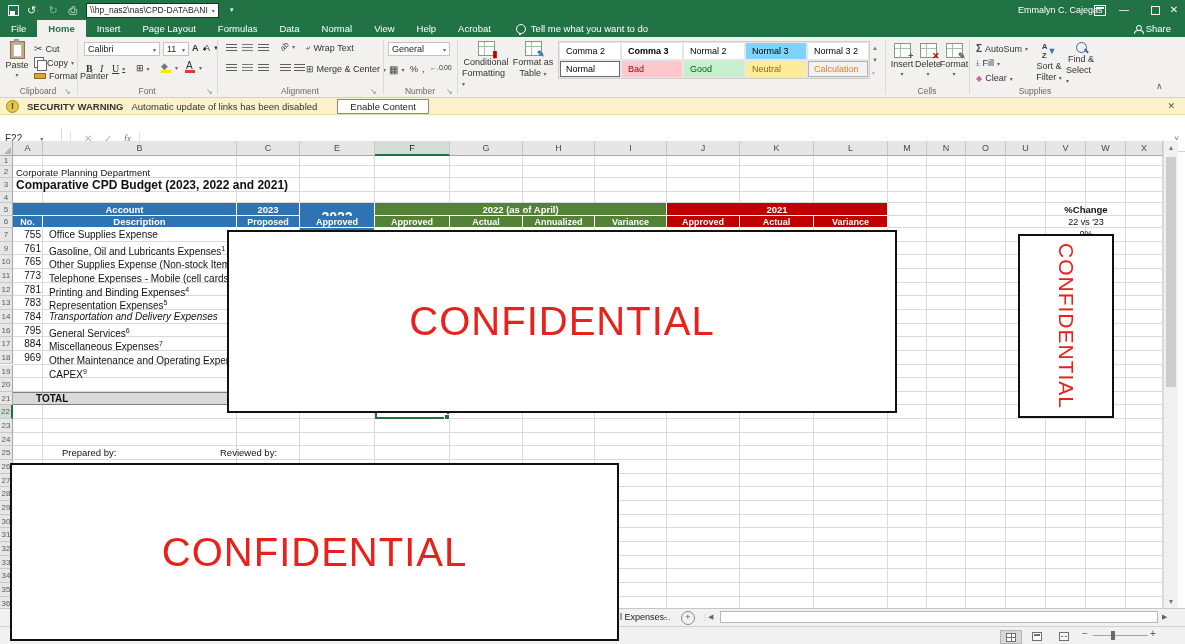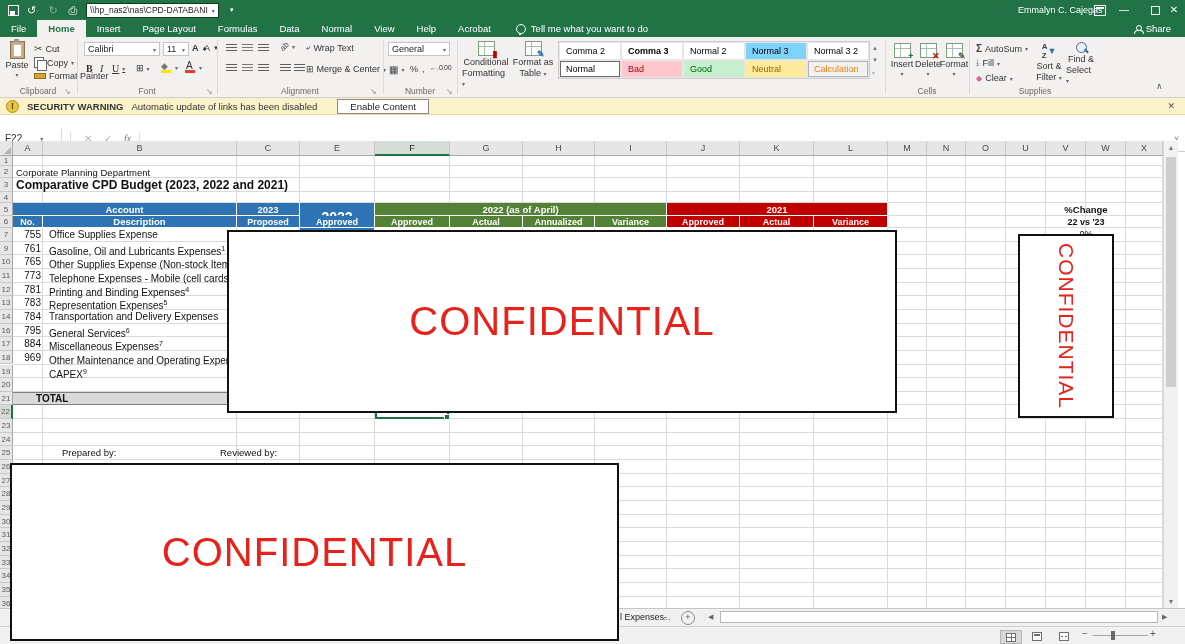--- a/index.html
+++ b/index.html
@@ -525,36 +525,36 @@
       <div class="abs hcell" style="left: 237px; top: 75px; width: 63px; height: 12px; background: rgb(46, 116, 181); font-size: 9px;">Proposed</div>
       <div class="abs hcell" style="left: 300px; top: 75px; width: 75px; height: 12px; background: rgb(46, 116, 181); font-size: 9px;">Approved</div>
       <div class="abs hcell" style="left: 375px; top: 75px; width: 75px; height: 12px; background: rgb(83, 129, 53); font-size: 9px;">Approved</div>
       <div class="abs hcell" style="left: 450px; top: 75px; width: 73px; height: 12px; background: rgb(83, 129, 53); font-size: 9px;">Actual</div>
       <div class="abs hcell" style="left: 523px; top: 75px; width: 72px; height: 12px; background: rgb(83, 129, 53); font-size: 9px;">Annualized</div>
       <div class="abs hcell" style="left: 595px; top: 75px; width: 72px; height: 12px; background: rgb(83, 129, 53); font-size: 9px;">Variance</div>
       <div class="abs hcell" style="left: 667px; top: 75px; width: 73px; height: 12px; background: rgb(192, 0, 0); font-size: 9px;">Approved</div>
       <div class="abs hcell" style="left: 740px; top: 75px; width: 74px; height: 12px; background: rgb(192, 0, 0); font-size: 9px;">Actual</div>
       <div class="abs hcell" style="left: 814px; top: 75px; width: 74px; height: 12px; background: rgb(192, 0, 0); font-size: 9px;">Variance</div>
       <div class="abs gtxt" style="left: 1046px; top: 62px; width: 80px; height: 13px; font-weight: bold; font-size: 9.5px; text-align: center; line-height: 13px;">%Change</div>
-      <div class="abs gtxt" style="left: 1046px; top: 75px; width: 80px; height: 12px; font-weight: bold; font-size: 9px; text-align: center; line-height: 12px;">22 vs '23</div>
+      <div class="abs gtxt" style="left: 1046px; top: 75px; width: 80px; height: 12px; font-weight: normal; font-size: 9px; text-align: center; line-height: 12px;">22 vs '23</div>
       <div class="abs gtxt" style="left: 1046px; top: 88px; width: 80px; height: 13.65px; font-size: 9px; text-align: center;">0%</div>
       <div class="abs gtxt" style="left: 13px; top: 87px; width: 28px; height: 13.65px; text-align: right; line-height: 13.65px;">755</div>
       <div class="abs gtxt" style="left: 49px; top: 87px; height: 13.65px; line-height: 13.65px;">Office Supplies Expense</div>
       <div class="abs gtxt" style="left: 13px; top: 100.65px; width: 28px; height: 13.65px; text-align: right; line-height: 13.65px;">761</div>
       <div class="abs gtxt" style="left: 49px; top: 100.65px; height: 13.65px; line-height: 13.65px;">Gasoline, Oil and Lubricants Expenses<sup>1</sup></div>
       <div class="abs gtxt" style="left: 13px; top: 114.3px; width: 28px; height: 13.65px; text-align: right; line-height: 13.65px;">765</div>
       <div class="abs gtxt" style="left: 49px; top: 114.3px; height: 13.65px; line-height: 13.65px;">Other Supplies Expense (Non-stock Items)<sup>2</sup></div>
       <div class="abs gtxt" style="left: 13px; top: 127.95px; width: 28px; height: 13.65px; text-align: right; line-height: 13.65px;">773</div>
       <div class="abs gtxt" style="left: 49px; top: 127.95px; height: 13.65px; line-height: 13.65px;">Telephone Expenses - Mobile (cell cards)<sup>3</sup></div>
       <div class="abs gtxt" style="left: 13px; top: 141.6px; width: 28px; height: 13.65px; text-align: right; line-height: 13.65px;">781</div>
       <div class="abs gtxt" style="left: 49px; top: 141.6px; height: 13.65px; line-height: 13.65px;">Printing and Binding Expenses<sup>4</sup></div>
       <div class="abs gtxt" style="left: 13px; top: 155.25px; width: 28px; height: 13.65px; text-align: right; line-height: 13.65px;">783</div>
       <div class="abs gtxt" style="left: 49px; top: 155.25px; height: 13.65px; line-height: 13.65px;">Representation Expenses<sup>5</sup></div>
       <div class="abs gtxt" style="left: 13px; top: 168.9px; width: 28px; height: 13.65px; text-align: right; line-height: 13.65px;">784</div>
-      <div class="abs gtxt" style="left: 49px; top: 168.9px; height: 13.65px; line-height: 13.65px;">Transportation and Delivery Expenses</div>
+      <div class="abs gtxt" style="left: 49px; top: 168.9px; height: 13.65px; line-height: 13.65px; font-style: italic;">Transportation and Delivery Expenses</div>
       <div class="abs gtxt" style="left: 13px; top: 182.55px; width: 28px; height: 13.65px; text-align: right; line-height: 13.65px;">795</div>
       <div class="abs gtxt" style="left: 49px; top: 182.55px; height: 13.65px; line-height: 13.65px;">General Services<sup>6</sup></div>
       <div class="abs gtxt" style="left: 13px; top: 196.2px; width: 28px; height: 13.65px; text-align: right; line-height: 13.65px;">884</div>
       <div class="abs gtxt" style="left: 49px; top: 196.2px; height: 13.65px; line-height: 13.65px;">Miscellaneous Expenses<sup>7</sup></div>
       <div class="abs gtxt" style="left: 13px; top: 209.85px; width: 28px; height: 13.65px; text-align: right; line-height: 13.65px;">969</div>
       <div class="abs gtxt" style="left: 49px; top: 209.85px; height: 13.65px; line-height: 13.65px;">Other Maintenance and Operating Expenses<sup>8</sup></div>
       <div class="abs gtxt" style="left: 49px; top: 223.5px; height: 13.65px; line-height: 13.65px;">CAPEX<sup>9</sup></div>
       <div class="abs" style="left: 13px; top: 250.8px; width: 875px; height: 13.65px; background: rgb(217, 217, 217); border-top: 1px solid rgb(127, 127, 127); border-bottom: 1px solid rgb(127, 127, 127); box-sizing: border-box;"></div>
       <div class="abs gtxt" style="left: 36px; top: 250.8px; height: 13.65px; line-height: 13.65px; font-weight: bold;">TOTAL</div>
       <div class="abs" style="left: 375px; top: 264.45px; width: 74px; height: 13.65px; border: 2px solid rgb(30, 113, 69); box-sizing: border-box;">

